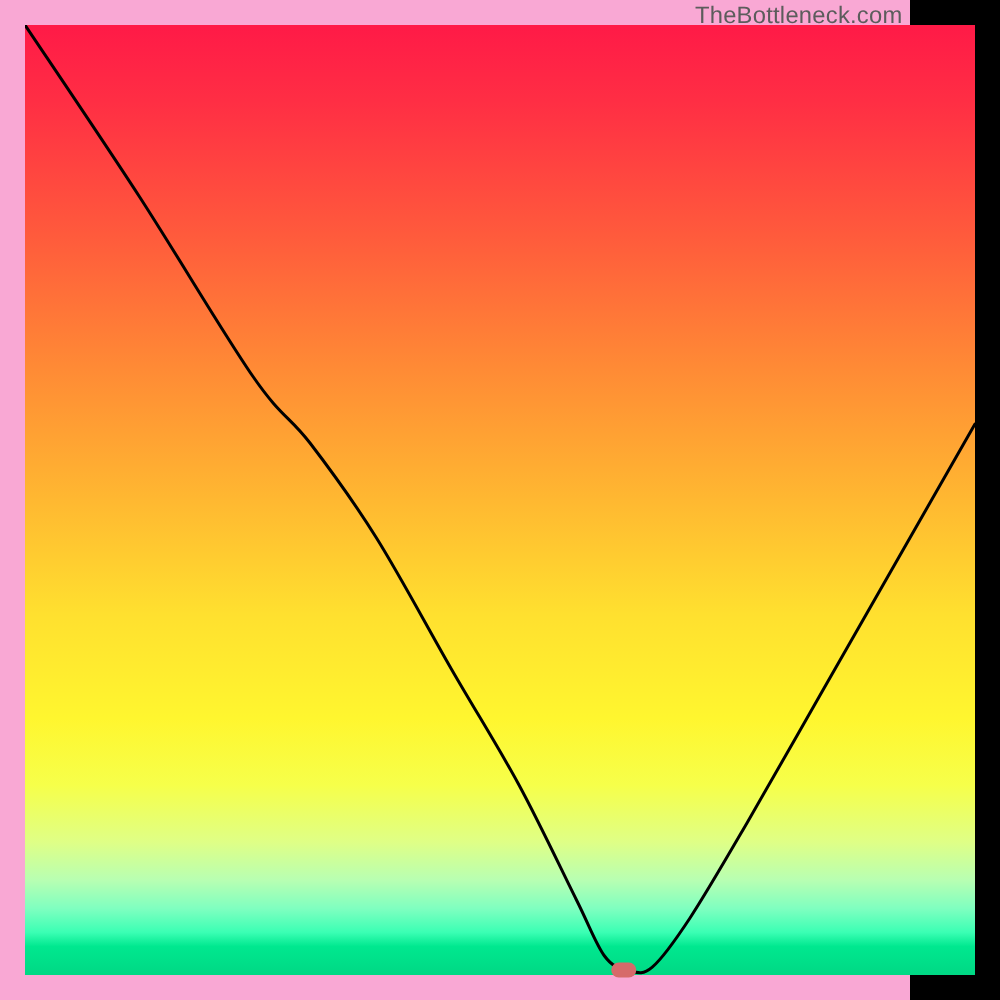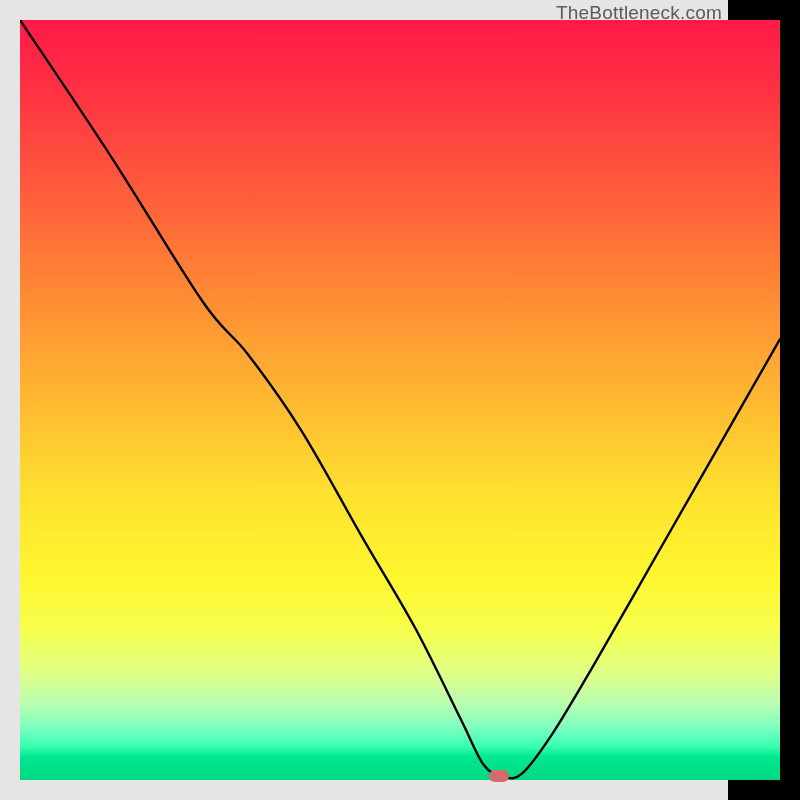--- a/index.html
+++ b/index.html
@@ -8,21 +8,21 @@
     width: 800px;
     height: 800px;
     background: #000;
     font-family: Arial, Helvetica, sans-serif;
     overflow: hidden;
   }
   .frame {
     position: relative;
     width: 728px;
     height: 800px;
-    background: #e5e5e5;
+    background: #f9a8d4;
   }
   .plot {
     position: absolute;
     left: 20px;
     top: 20px;
     width: 760px;
     height: 760px;
     background: linear-gradient(
       to bottom,
       #ff1a47 0%,

